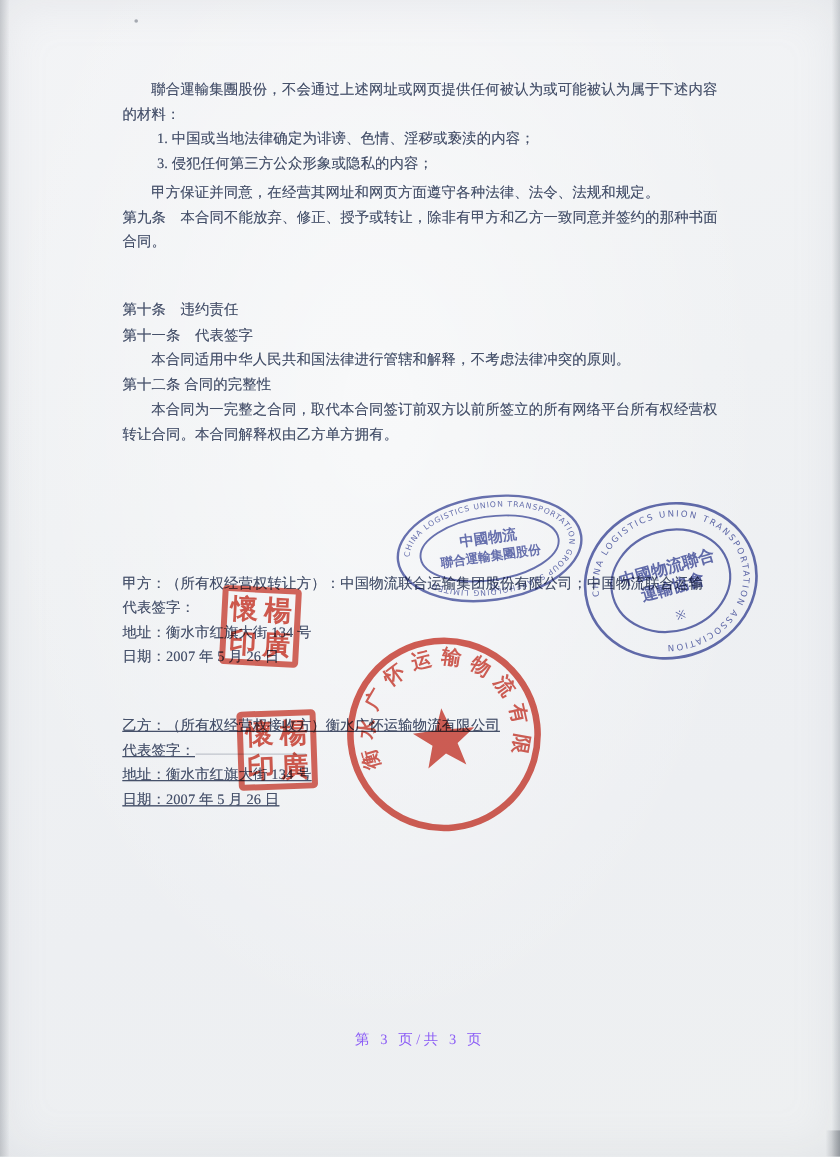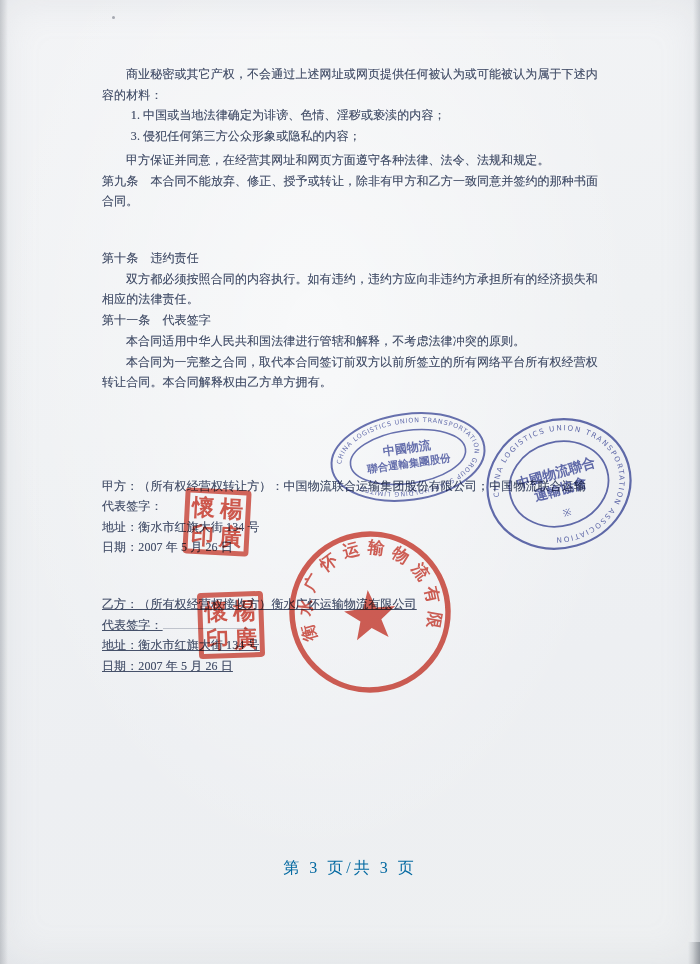--- a/index.html
+++ b/index.html
@@ -35,21 +35,21 @@
   .list p{padding-left:2.4em;}
   #block1{top:64px;}
   #block2{top:248px;}
   #party-a{top:476px;line-height:20.4px;}
   #party-b{top:594px;line-height:20.6px;text-decoration:underline;}
   .gap-sm{height:3px;}
   .sig-line{display:inline-block;width:92px;height:10px;
     border-bottom:1px solid rgba(100,110,130,.35);vertical-align:baseline;}
   .footer{
     position:absolute;left:0;top:858px;width:100%;text-align:center;
-    color:#0369a1;font-size:16px;letter-spacing:3px;
+    color:#8b5cf6;font-size:12px;letter-spacing:3px;
   }
 
   
   .stamp{position:absolute;mix-blend-mode:multiply;pointer-events:none;}
   #stamp-oval-group{left:328px;top:411px;width:160px;height:92px;transform:rotate(-8deg);opacity:.82;}
   #stamp-oval-assoc{left:484px;top:417px;width:150px;height:134px;transform:rotate(-16deg);opacity:.85;}
   #stamp-round{left:287px;top:529px;width:166px;height:166px;transform:rotate(-6deg);opacity:.88;}
 
   .seal{
     position:absolute;width:56px;height:56px;border:5px solid rgba(208,62,48,.78);
@@ -67,35 +67,35 @@
 </head>
 <body>
 
 <div class="paper"></div>
 <div class="edge-left"></div>
 <div class="edge-right"></div>
 <div class="corner-mark"></div>
 <div class="speck"></div>
 
 <div class="bodytext" id="block1">
-  <p class="indent">商业秘密或其它产权，不会通过上述网址或网页提供任何被认为或可能被认为属于下述内容的材料：</p>
+  <p class="indent">聯合運輸集團股份，不会通过上述网址或网页提供任何被认为或可能被认为属于下述内容的材料：</p>
   <div class="list">
     <p>1. 中国或当地法律确定为诽谤、色情、淫秽或亵渎的内容；</p>
     <p>3. 侵犯任何第三方公众形象或隐私的内容；</p>
   </div>
   <div class="gap-sm"></div>
   <p class="indent">甲方保证并同意，在经营其网址和网页方面遵守各种法律、法令、法规和规定。</p>
   <p>第九条　本合同不能放弃、修正、授予或转让，除非有甲方和乙方一致同意并签约的那种书面合同。</p>
 </div>
 
 <div class="bodytext" id="block2">
   <p>第十条　违约责任</p>
-  <p class="indent">双方都必须按照合同的内容执行。如有违约，违约方应向非违约方承担所有的经济损失和相应的法律责任。</p>
   <p>第十一条　代表签字</p>
   <p class="indent">本合同适用中华人民共和国法律进行管辖和解释，不考虑法律冲突的原则。</p>
+  <p>第十二条 合同的完整性</p>
   <p class="indent">本合同为一完整之合同，取代本合同签订前双方以前所签立的所有网络平台所有权经营权转让合同。本合同解释权由乙方单方拥有。</p>
 </div>
 
 <div class="bodytext" id="party-a">
   <p>甲方：（所有权经营权转让方）：中国物流联合运输集团股份有限公司；中国物流联合运输</p>
   <p>代表签字：</p>
   <p>地址：衡水市红旗大街 134 号</p>
   <p>日期：2007 年 5 月 26 日</p>
 </div>
 

